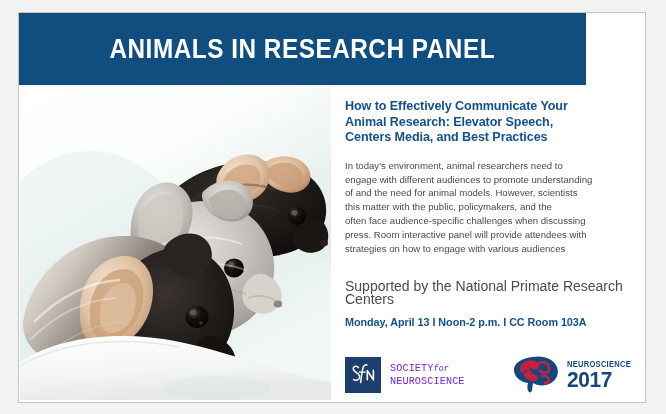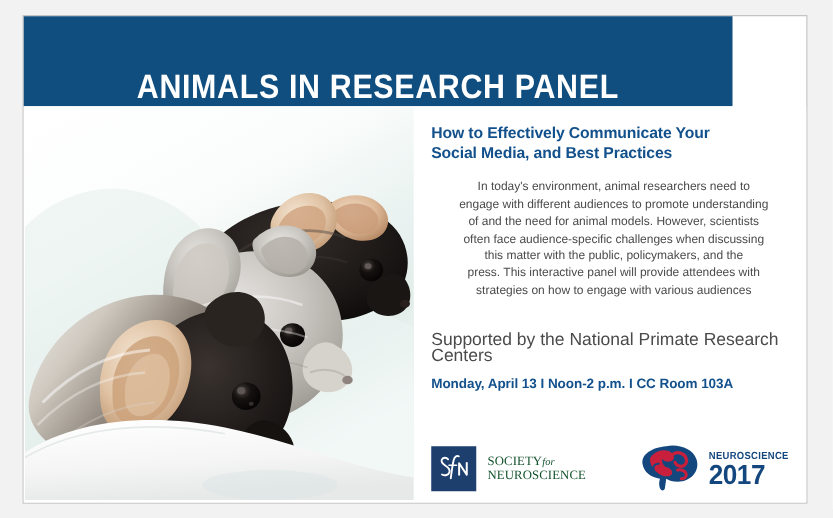--- a/index.html
+++ b/index.html
@@ -15,21 +15,21 @@
     width: 628px; height: 391px;
     background: #ffffff;
     border: 1px solid #c4c4c4;
   }
   
   #banner {
     position: absolute;
     left: 0px; top: 0px;
     width: 567px; height: 72px;
     background: #104e7f;
-    display: flex; align-items: flex-end; justify-content: center;
+    display: flex; align-items: center; justify-content: center;
   }
   #banner-title {
     color: #ffffff;
     font-size: 27px;
     font-weight: bold;
     letter-spacing: 0.6px;
     transform: scaleX(0.90);
     white-space: nowrap;
     font-family: "Liberation Sans Narrow", "Liberation Sans", sans-serif;
   }
@@ -61,21 +61,20 @@
     font-weight: bold;
     line-height: 15.6px;
     letter-spacing: -0.1px;
   }
   #headline div { white-space: nowrap; }
   #para {
     margin-top: 13px;
     color: #4a4a4a;
     font-size: 9.6px;
     line-height: 13.8px;
-    text-align: center;
   }
   #para div { white-space: nowrap; }
   #support {
     margin-top: 25px;
     color: #4a4a4a;
     font-size: 14px;
     line-height: 13px;
   }
   #weburl {
     margin-top: 8px;
@@ -100,22 +99,22 @@
   }
   #sfn-logo { position: absolute; left: 0px; top: 0px; display: flex; align-items: center; }
   #sfn-mark {
     width: 36px; height: 36px;
     background: #1d3f6e;
     display: flex; align-items: center; justify-content: center;
   }
   #sfn-mark svg { width: 34px; height: 34px; }
   #sfn-words {
     margin-left: 9px;
-    color: #14532d;
-    font-family: Liberation Serif, serif;
+    color: #6d28d9;
+    font-family: Liberation Mono, monospace;
     line-height: 11.5px;
   }
   #sfn-words .l1, #sfn-words .l2 { font-size: 10.2px; letter-spacing: 0.1px; }
   #sfn-words .ital { font-style: italic; font-size: 8.4px; }
   #n2017-logo { position: absolute; left: 164px; top: -3px; display: flex; align-items: center; }
   #brain-icon svg { display: block; width: 52px; height: 42px; }
   #n2017-words { margin-left: 6px; }
   #n2017-words .nlabel {
     color: #14477e;
     font-size: 8.2px;
@@ -307,30 +306,31 @@
                  L311 314 L0 314 Z" fill="url(#whiteCloth)"></path>
         <path d="M0 280 C42 255 102 250 160 261" stroke="#dfe4e2" stroke-width="1.4" fill="none" opacity="0.8"></path>
         <ellipse cx="196" cy="302" rx="54" ry="12" fill="#d9e4e4" opacity="0.45"></ellipse>
       </svg>
     </div>
 
     <div id="content">
 
       <div id="headline">
         <div>How to Effectively Communicate Your</div>
-        <div>Social Media, and Best Practices</div>
+        <div>Animal Research: Elevator Speech,</div>
+        <div>Centers Media, and Best Practices</div>
       </div>
 
       <div id="para">
         <div>In today's environment, animal researchers need to</div>
         <div>engage with different audiences to promote understanding</div>
         <div>of and the need for animal models. However, scientists</div>
+        <div>this matter with the public, policymakers, and the</div>
         <div>often face audience-specific challenges when discussing</div>
-        <div>this matter with the public, policymakers, and the</div>
-        <div>press. This interactive panel will provide attendees with</div>
+        <div>press. Room interactive panel will provide attendees with</div>
         <div>strategies on how to engage with various audiences</div>
       </div>
 
       <div id="support">Supported by the National Primate Research Centers</div>
 
 
       <div id="eventline">
         <span>Monday, April 13</span><span class="sep">I</span><span>Noon-2 p.m.</span><span class="sep">I</span><span>CC Room 103A</span>
       </div>
 

